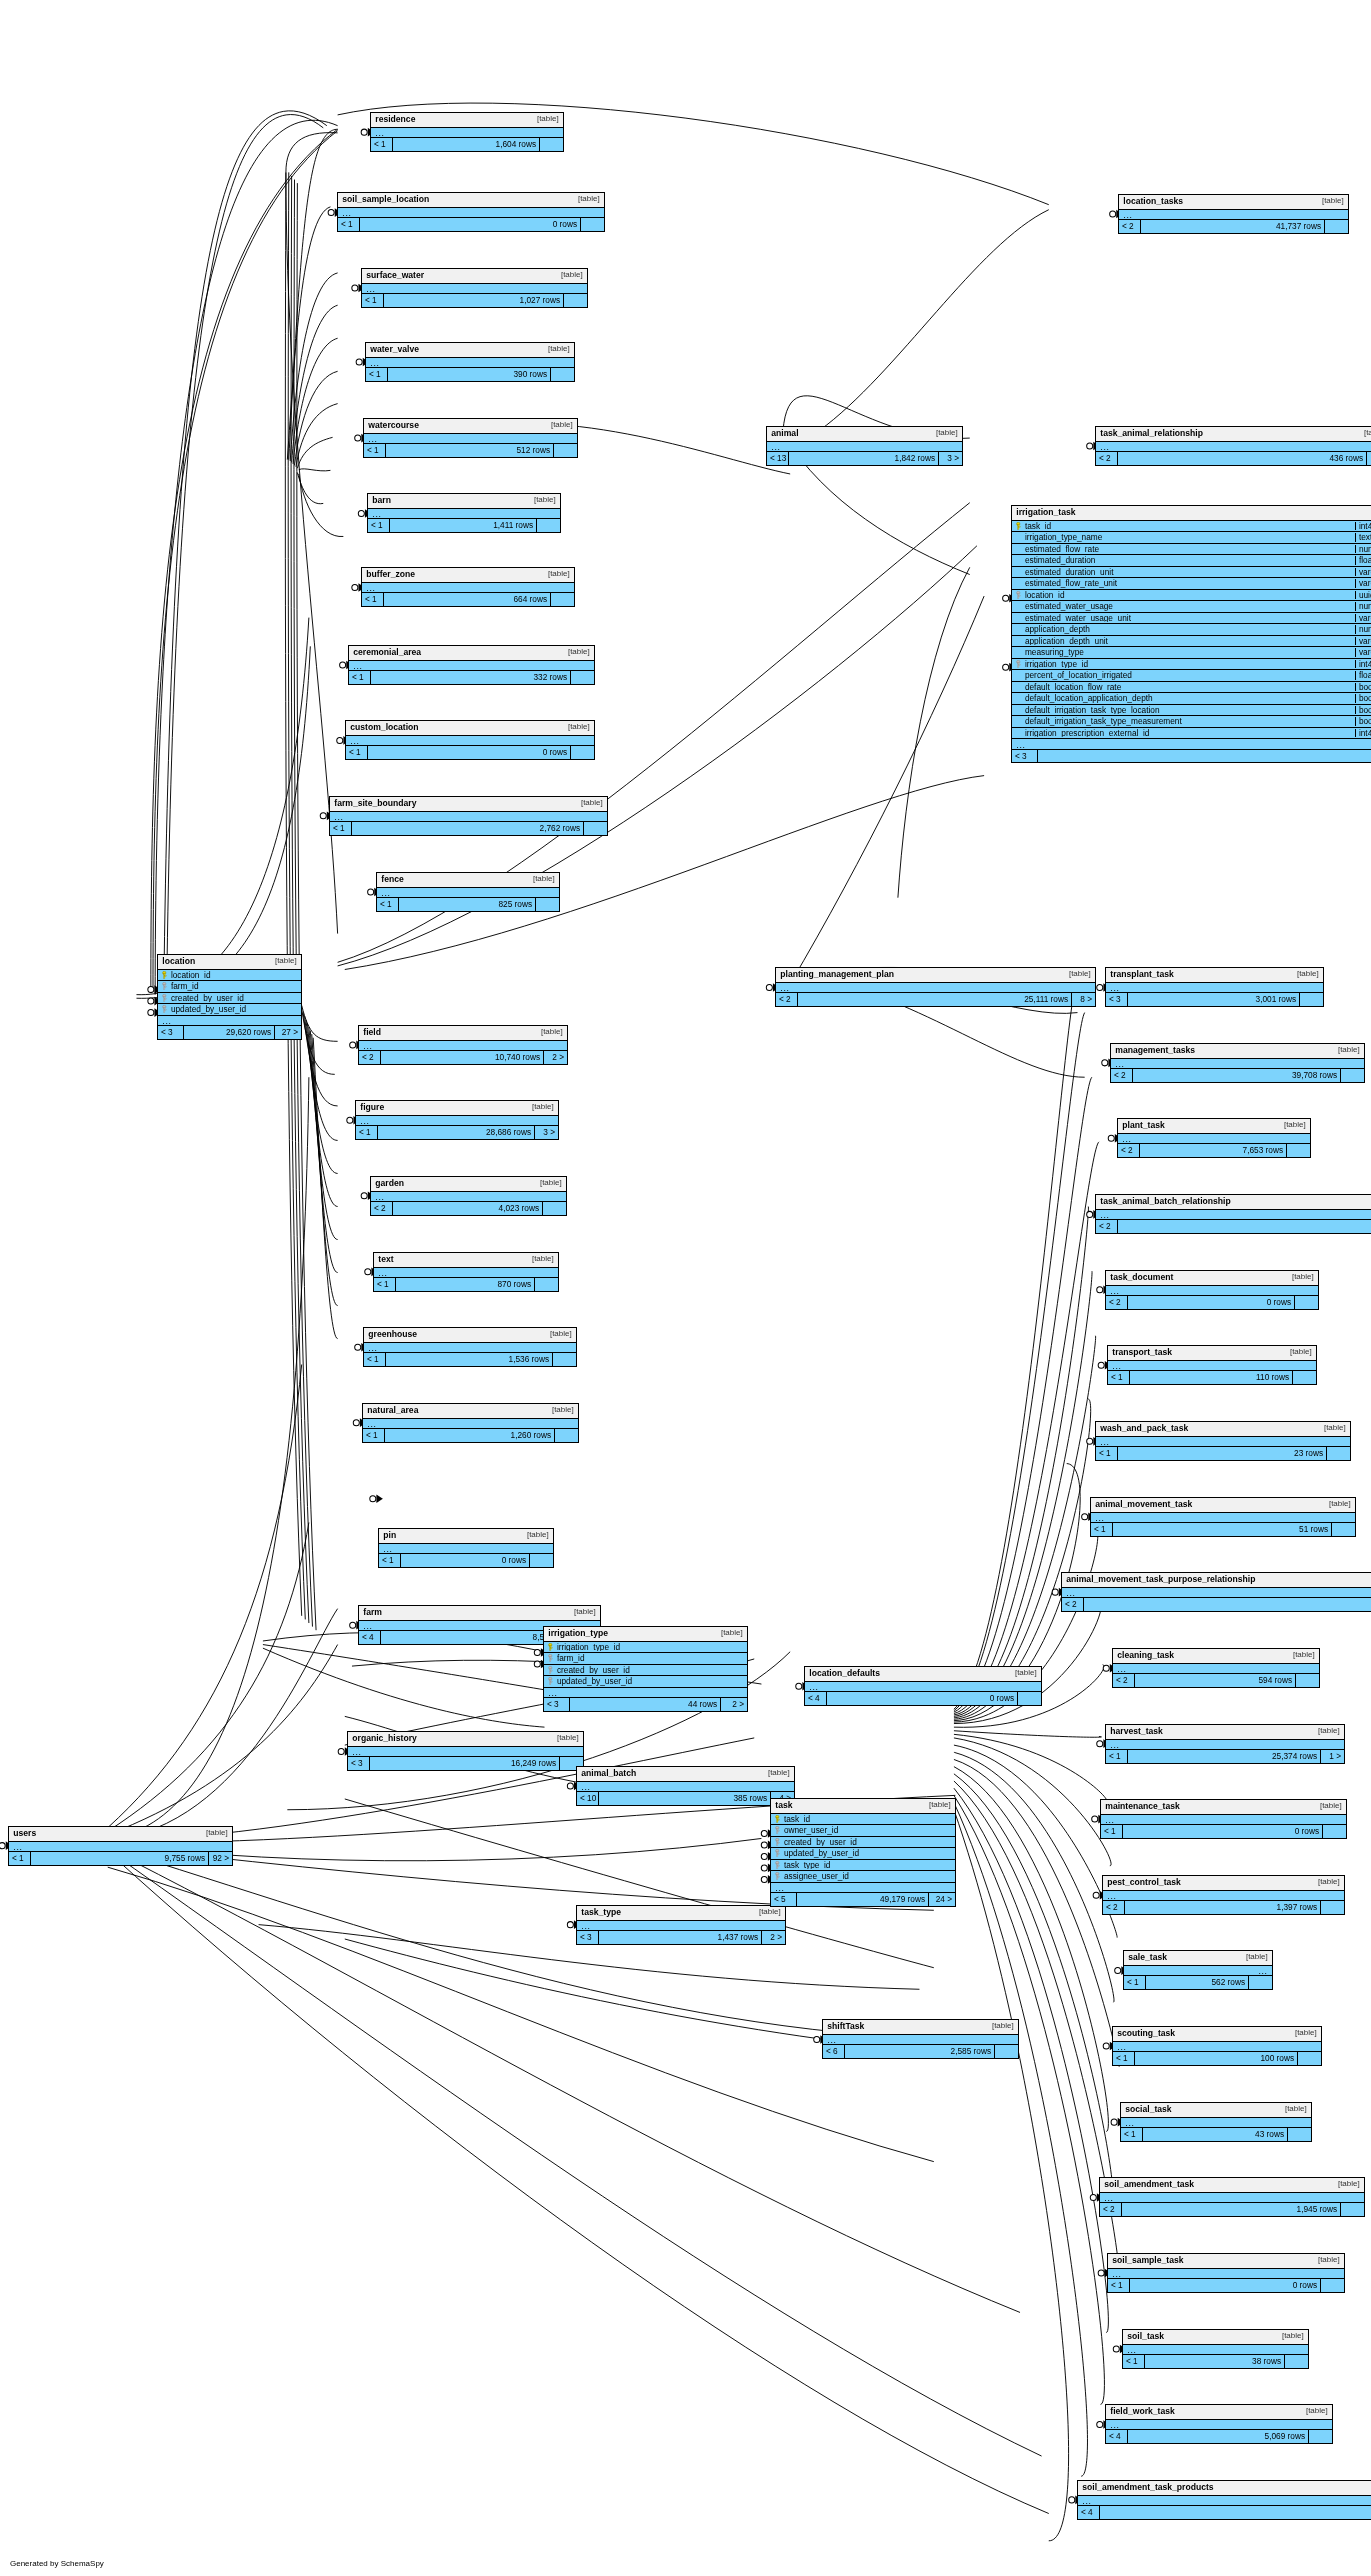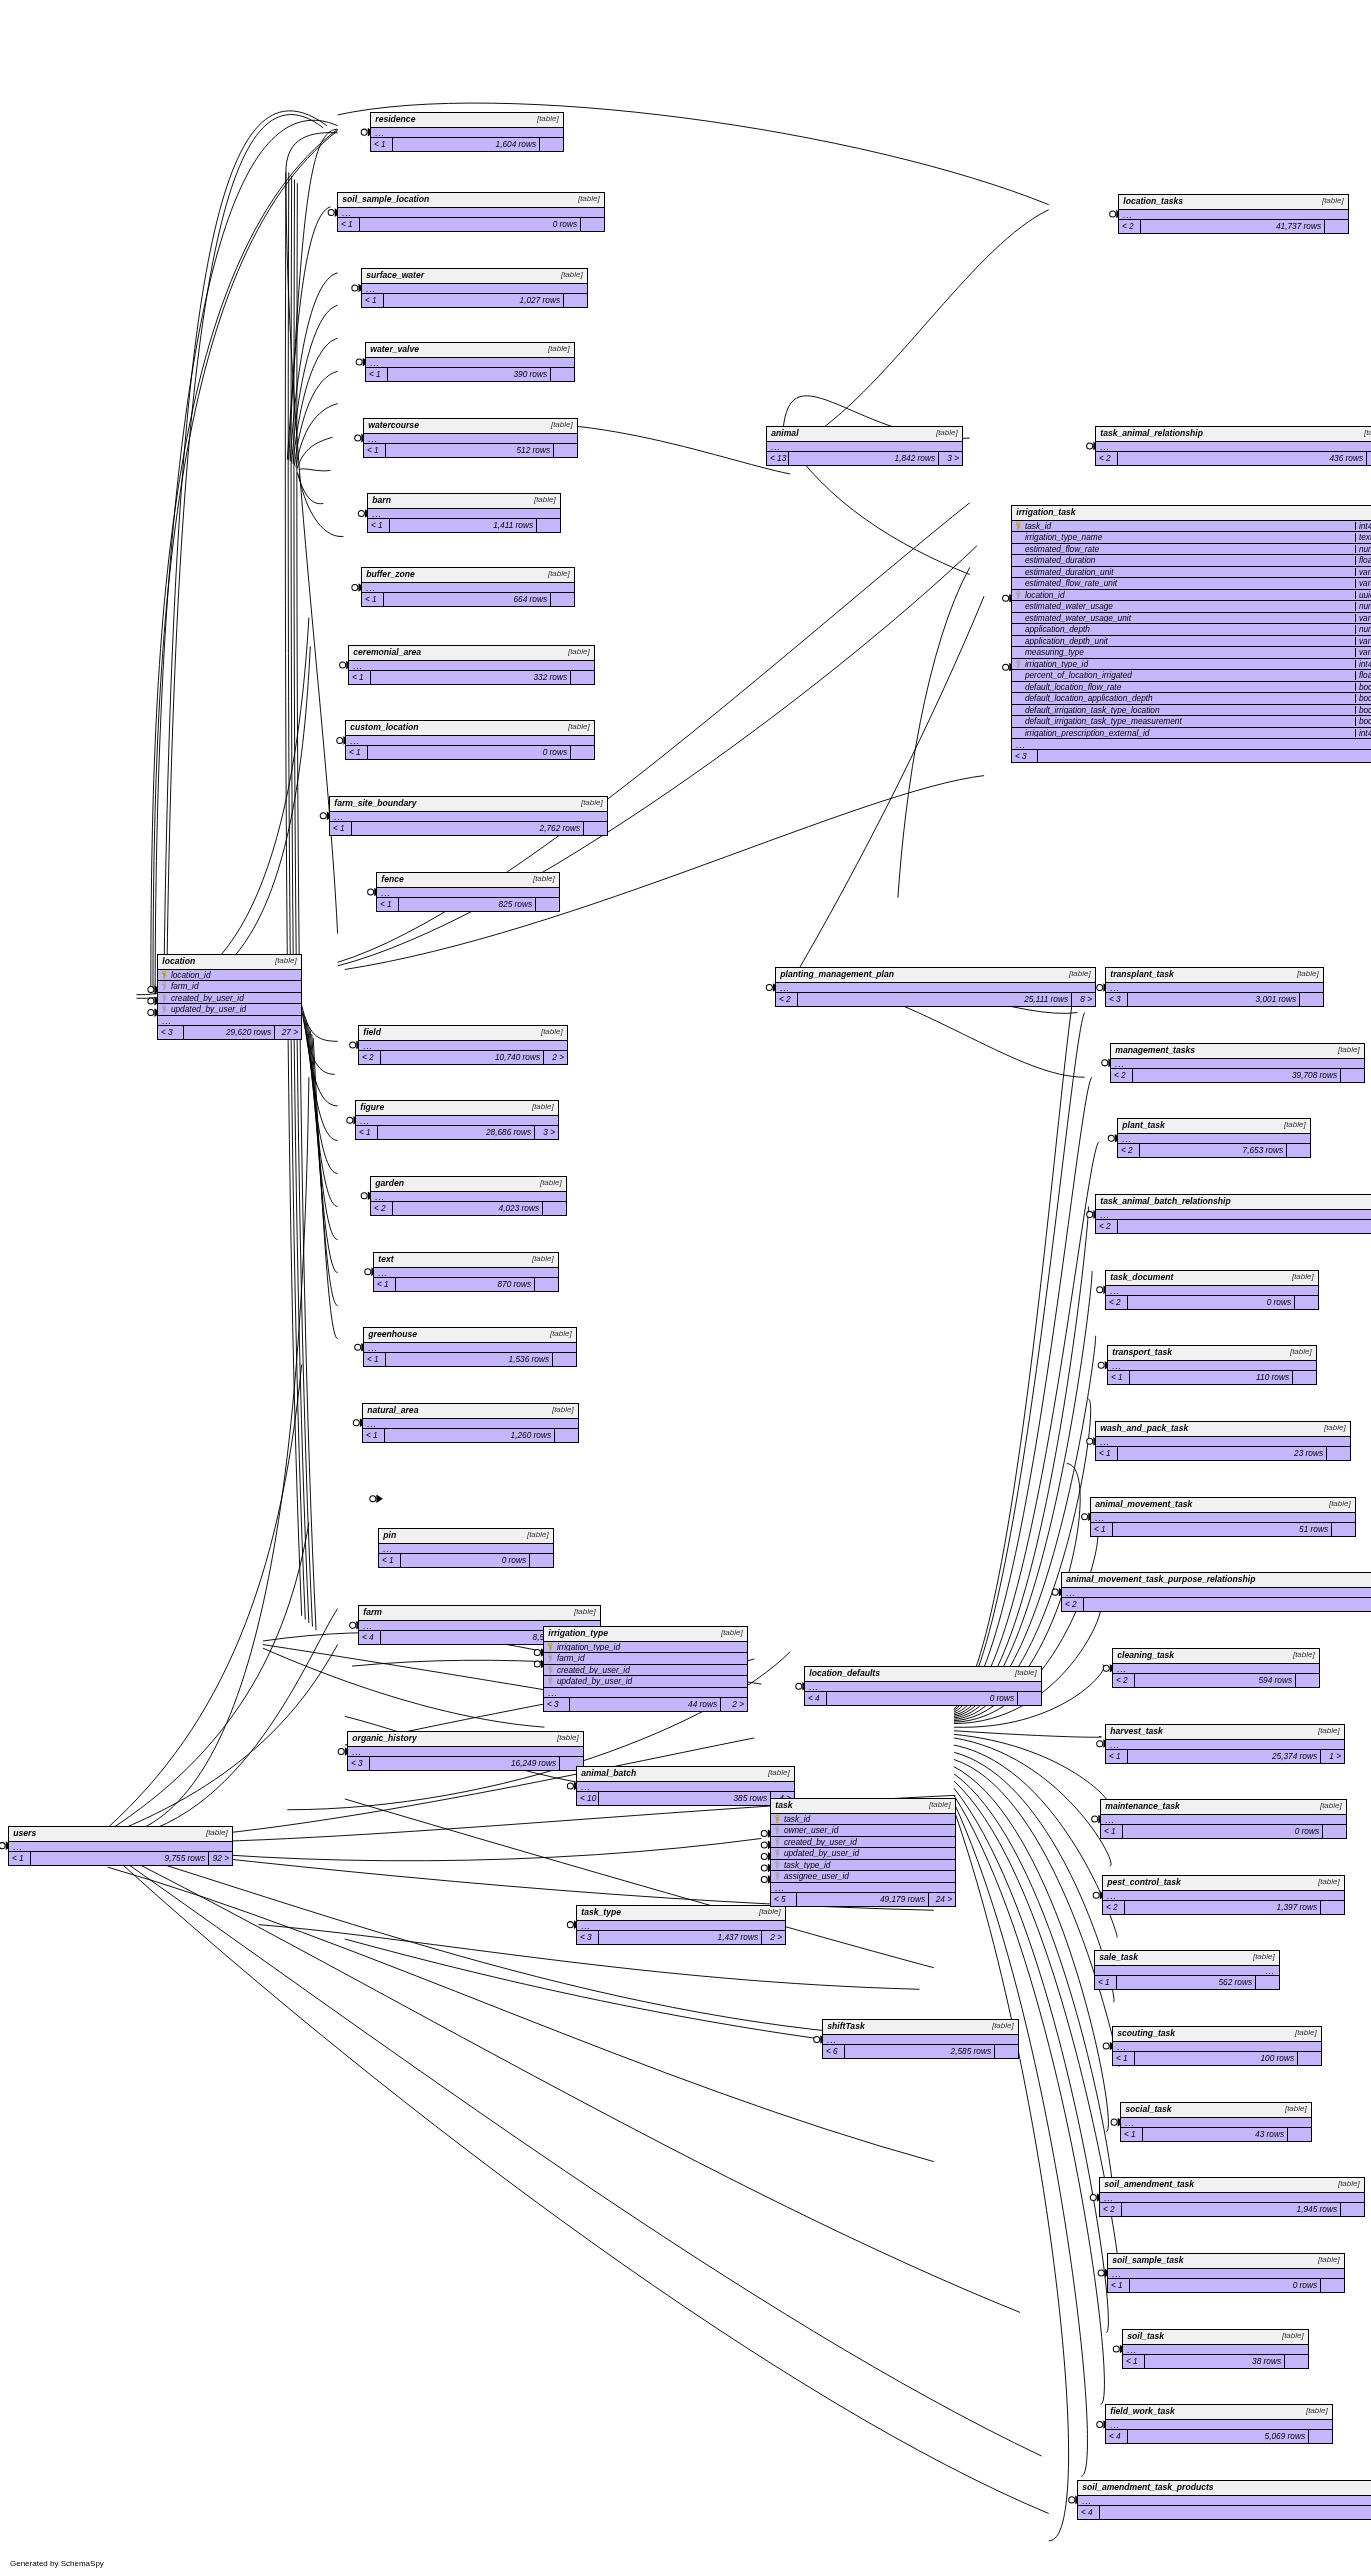--- a/index.html
+++ b/index.html
@@ -21,26 +21,25 @@
     pointer-events:none;
   }
   svg#edges path{ fill:none; stroke:#000; stroke-width:1.3; }
   svg#edges circle.crow{ fill:#fff; stroke:#000; stroke-width:1.4; }
   svg#edges polygon.arrow{ fill:#000; }
 
   
   .tbl{
     position:absolute;
     border:1px solid #000;
-    background:#c4b5fd;
+    background:#7dd3fc;
     box-sizing:border-box;
     font-size:8.3px;
     color:#000;
     line-height:1;
-    font-style:italic;
   }
   .tbl .hdr{
     background:#f1f1f1;
     border-bottom:1px solid #000;
     display:flex;
     align-items:center;
     justify-content:space-between;
     padding:2.2px 4.3px 2.9px 4.3px;
     white-space:nowrap;
   }
@@ -905,21 +904,21 @@
         <span class="nm">pest_control_task</span>
         <span class="kind">[table]</span>
       </div>
       <div class="ell">...</div>
       <div class="foot">
         <div class="l" style="width: 21.5px;">&lt; 2</div>
         <div class="c" style="border-right: 0.9px solid rgb(0, 0, 0);">1,397 rows</div>
         <div class="r" style="width: 23px;"></div>
       </div>
     </div>
-    <div class="tbl" style="left: 1094px; top: 1950px; width: 186px; text-align: right;">
+    <div class="tbl" style="left: 1123px; top: 1950px; width: 150px; text-align: right;">
       <div class="hdr">
         <span class="nm">sale_task</span>
         <span class="kind">[table]</span>
       </div>
       <div class="ell">...</div>
       <div class="foot">
         <div class="l" style="width: 21.5px;">&lt; 1</div>
         <div class="c" style="border-right: 0.9px solid rgb(0, 0, 0);">562 rows</div>
         <div class="r" style="width: 23px;"></div>
       </div>

